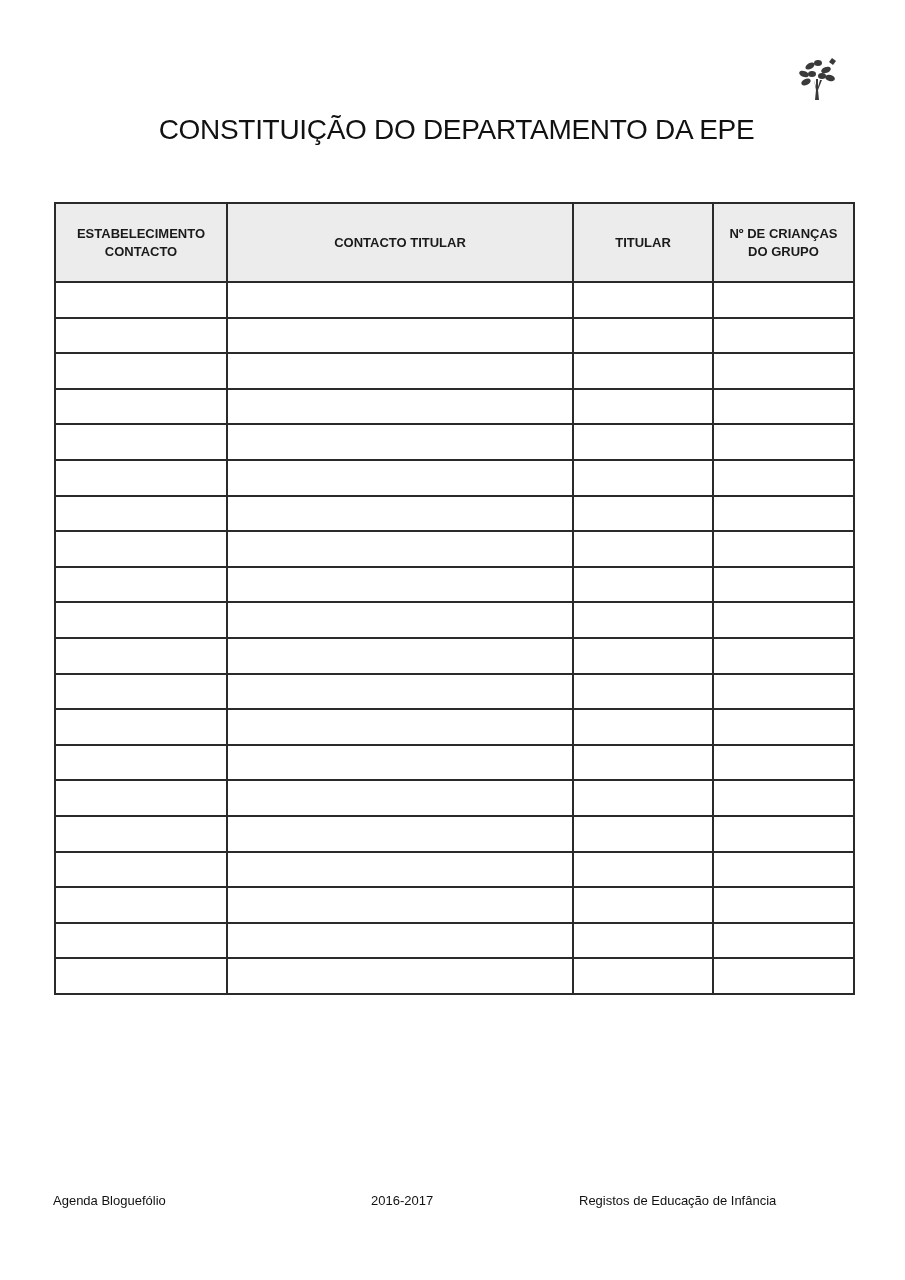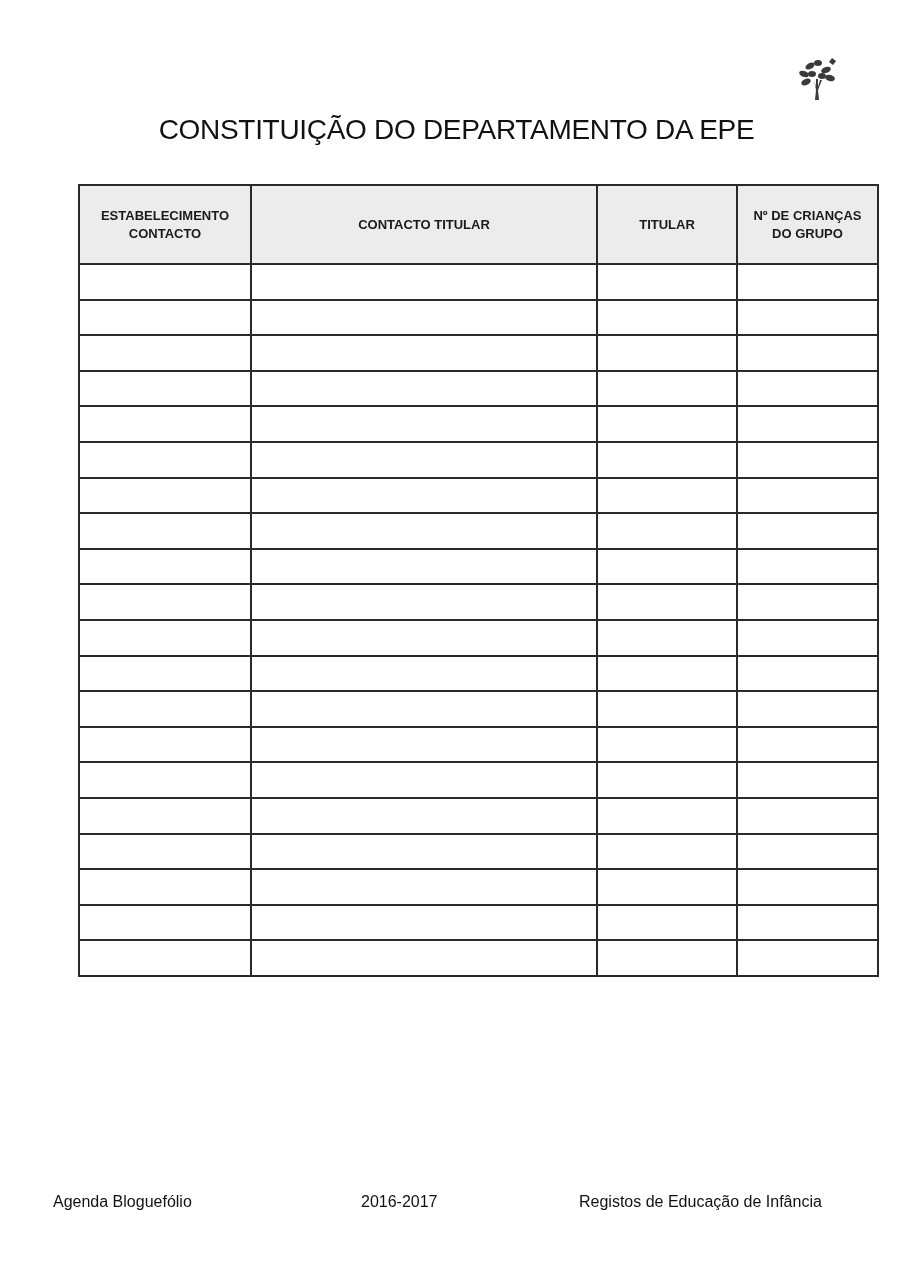--- a/index.html
+++ b/index.html
@@ -1,23 +1,23 @@
 <!DOCTYPE html>
 <html><head>
 <meta charset="utf-8">
 <style>
   html, body { margin:0; padding:0; background:#ffffff; }
   body { width:905px; height:1280px; position:relative; overflow:hidden; font-family:"Liberation Sans", sans-serif; color:#111; }
   .logo { position:absolute; left:796px; top:54px; width:44px; height:48px; }
   .title { position:absolute; left:4px; width:905px; top:114px; text-align:center; font-size:28px; letter-spacing:-0.3px; color:#111; font-weight:normal; }
-  table.grid { position:absolute; left:54px; top:184px; width:799px; border-collapse:collapse; table-layout:fixed;margin-left:24px; }
+  table.grid { position:absolute; left:54px; top:202px; width:799px; border-collapse:collapse; table-layout:fixed; }
   table.grid td, table.grid th { border:2px solid #2a2a2a; padding:0; }
   table.grid th { background:#ececec; height:77px; font-size:13px; font-weight:bold; text-align:center; vertical-align:middle; line-height:18px; color:#1a1a1a; }
   table.grid td { height:33.6px; background:#fff; }
-  .footer { position:absolute; top:1193px; font-size:16px; color:#111; }
+  .footer { position:absolute; top:1193px; font-size:13px; color:#111; }
 </style>
 </head>
 <body>
 
 <div class="logo">
   <svg width="44" height="48" viewBox="0 0 44 48">
     <g fill="#3a3a3a">
       <ellipse cx="14" cy="12" rx="5" ry="3" transform="rotate(-30 14 12)"></ellipse>
       <ellipse cx="22" cy="9" rx="4" ry="3"></ellipse>
       <ellipse cx="8" cy="20" rx="5" ry="3" transform="rotate(20 8 20)"></ellipse>
@@ -167,14 +167,14 @@
       <tr>
         <td></td>
         <td></td>
         <td></td>
         <td></td>
       </tr>
     </tbody>
 </table>
 
 <div class="footer" style="left:53px;">Agenda Bloguefólio</div>
-<div class="footer" style="left:361px;text-align:center;">2016-2017</div>
+<div class="footer" style="left:371px;text-align:center;">2016-2017</div>
 <div class="footer" style="left:579px;">Registos de Educação de Infância</div>
 
 </body></html>

